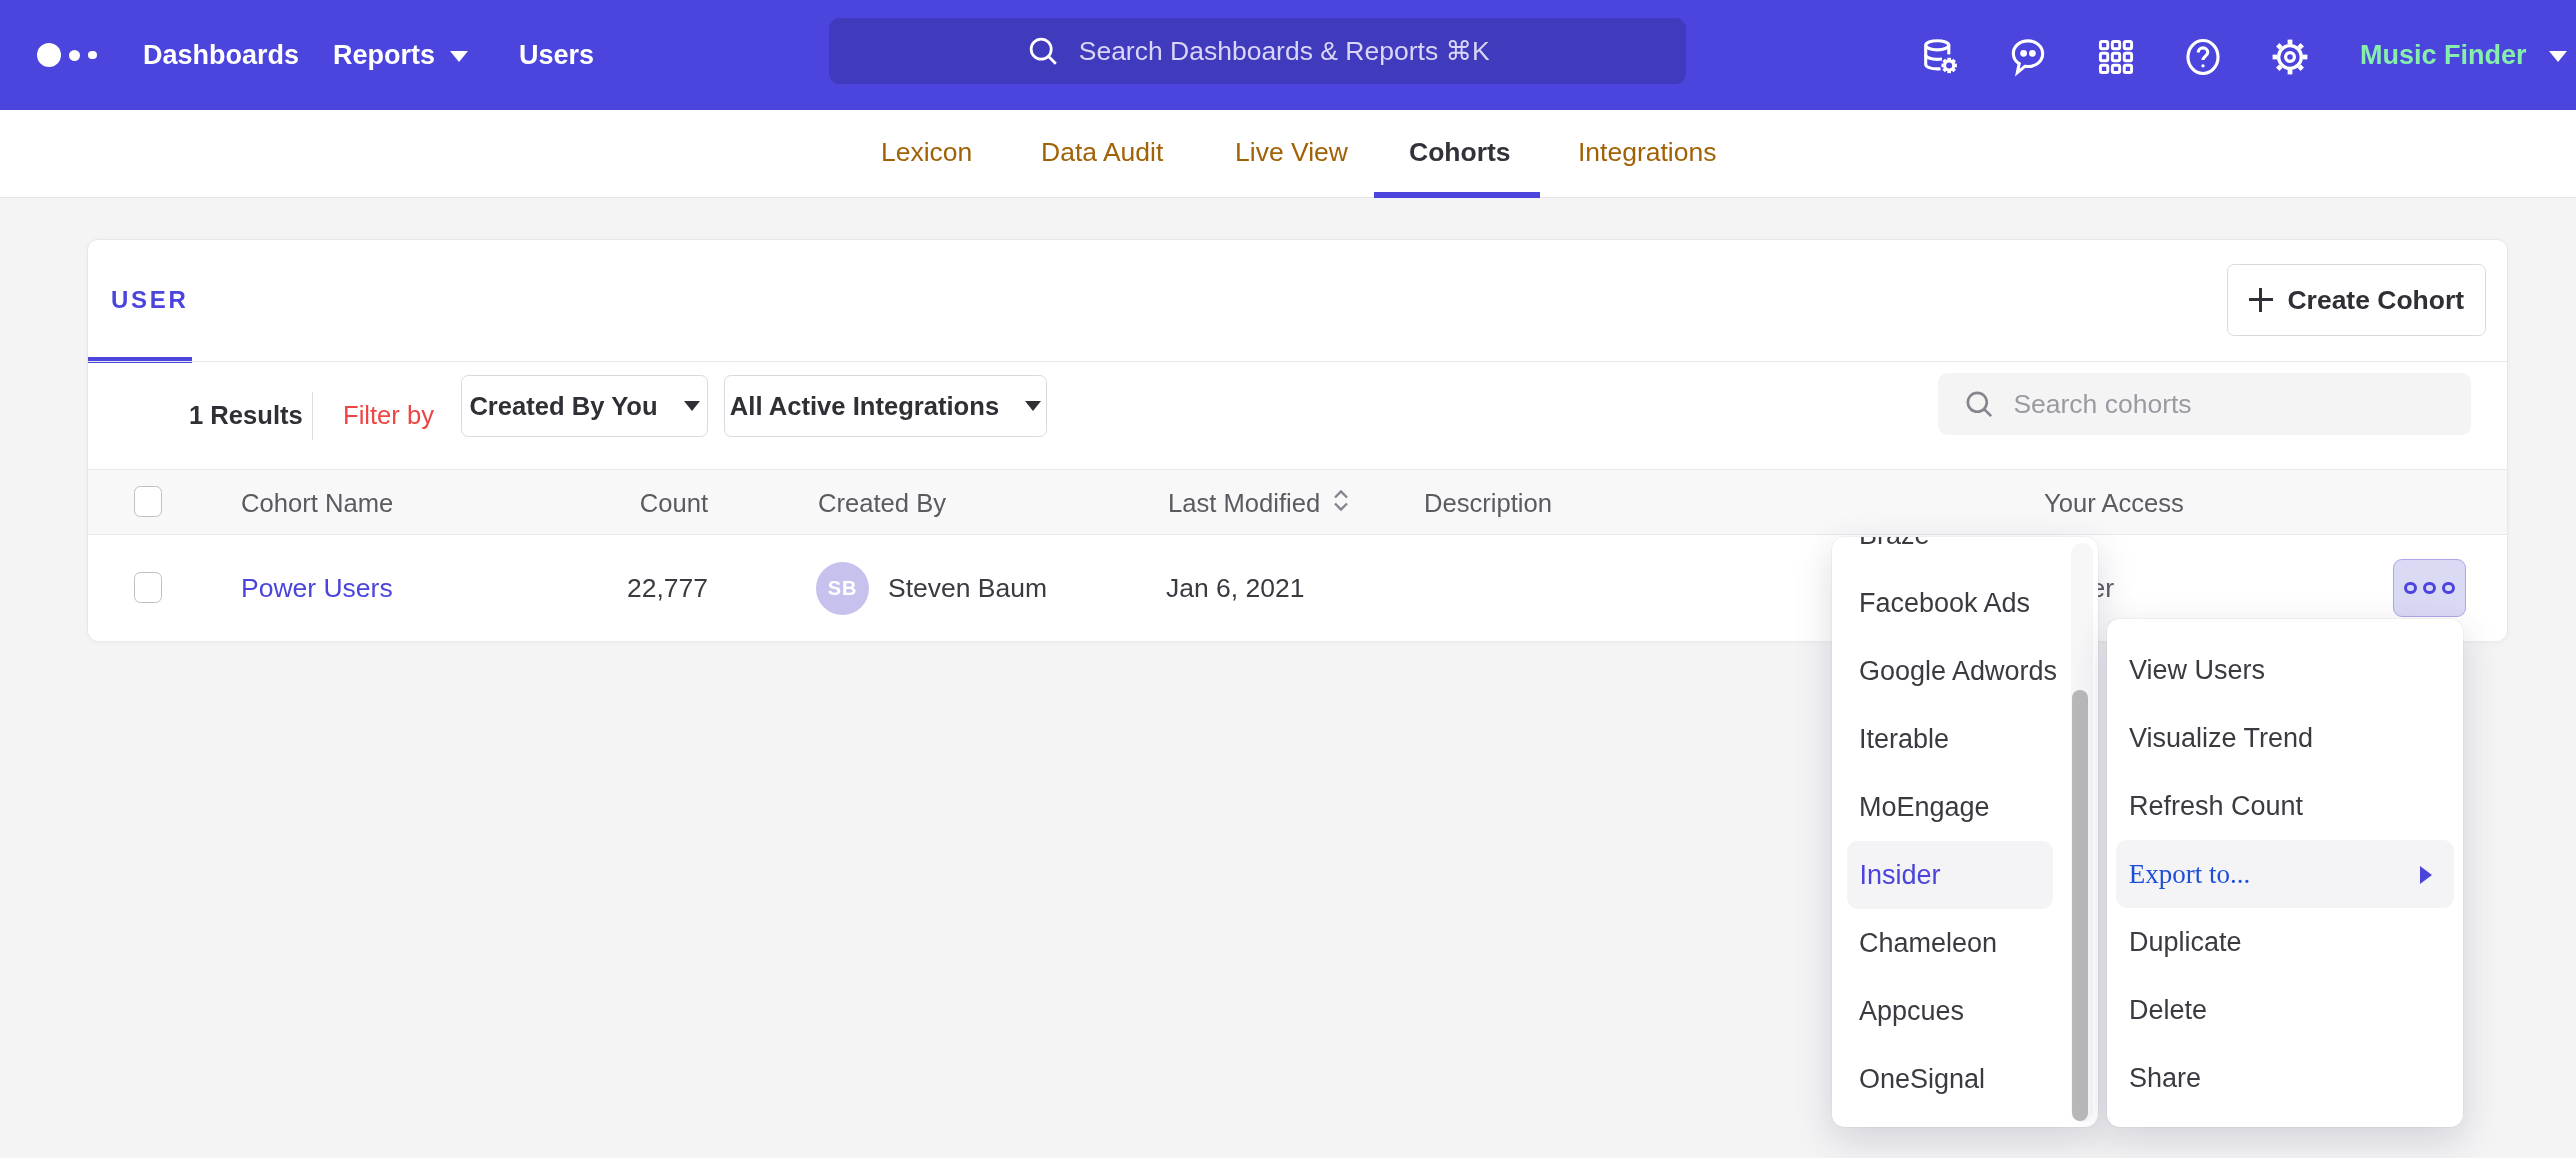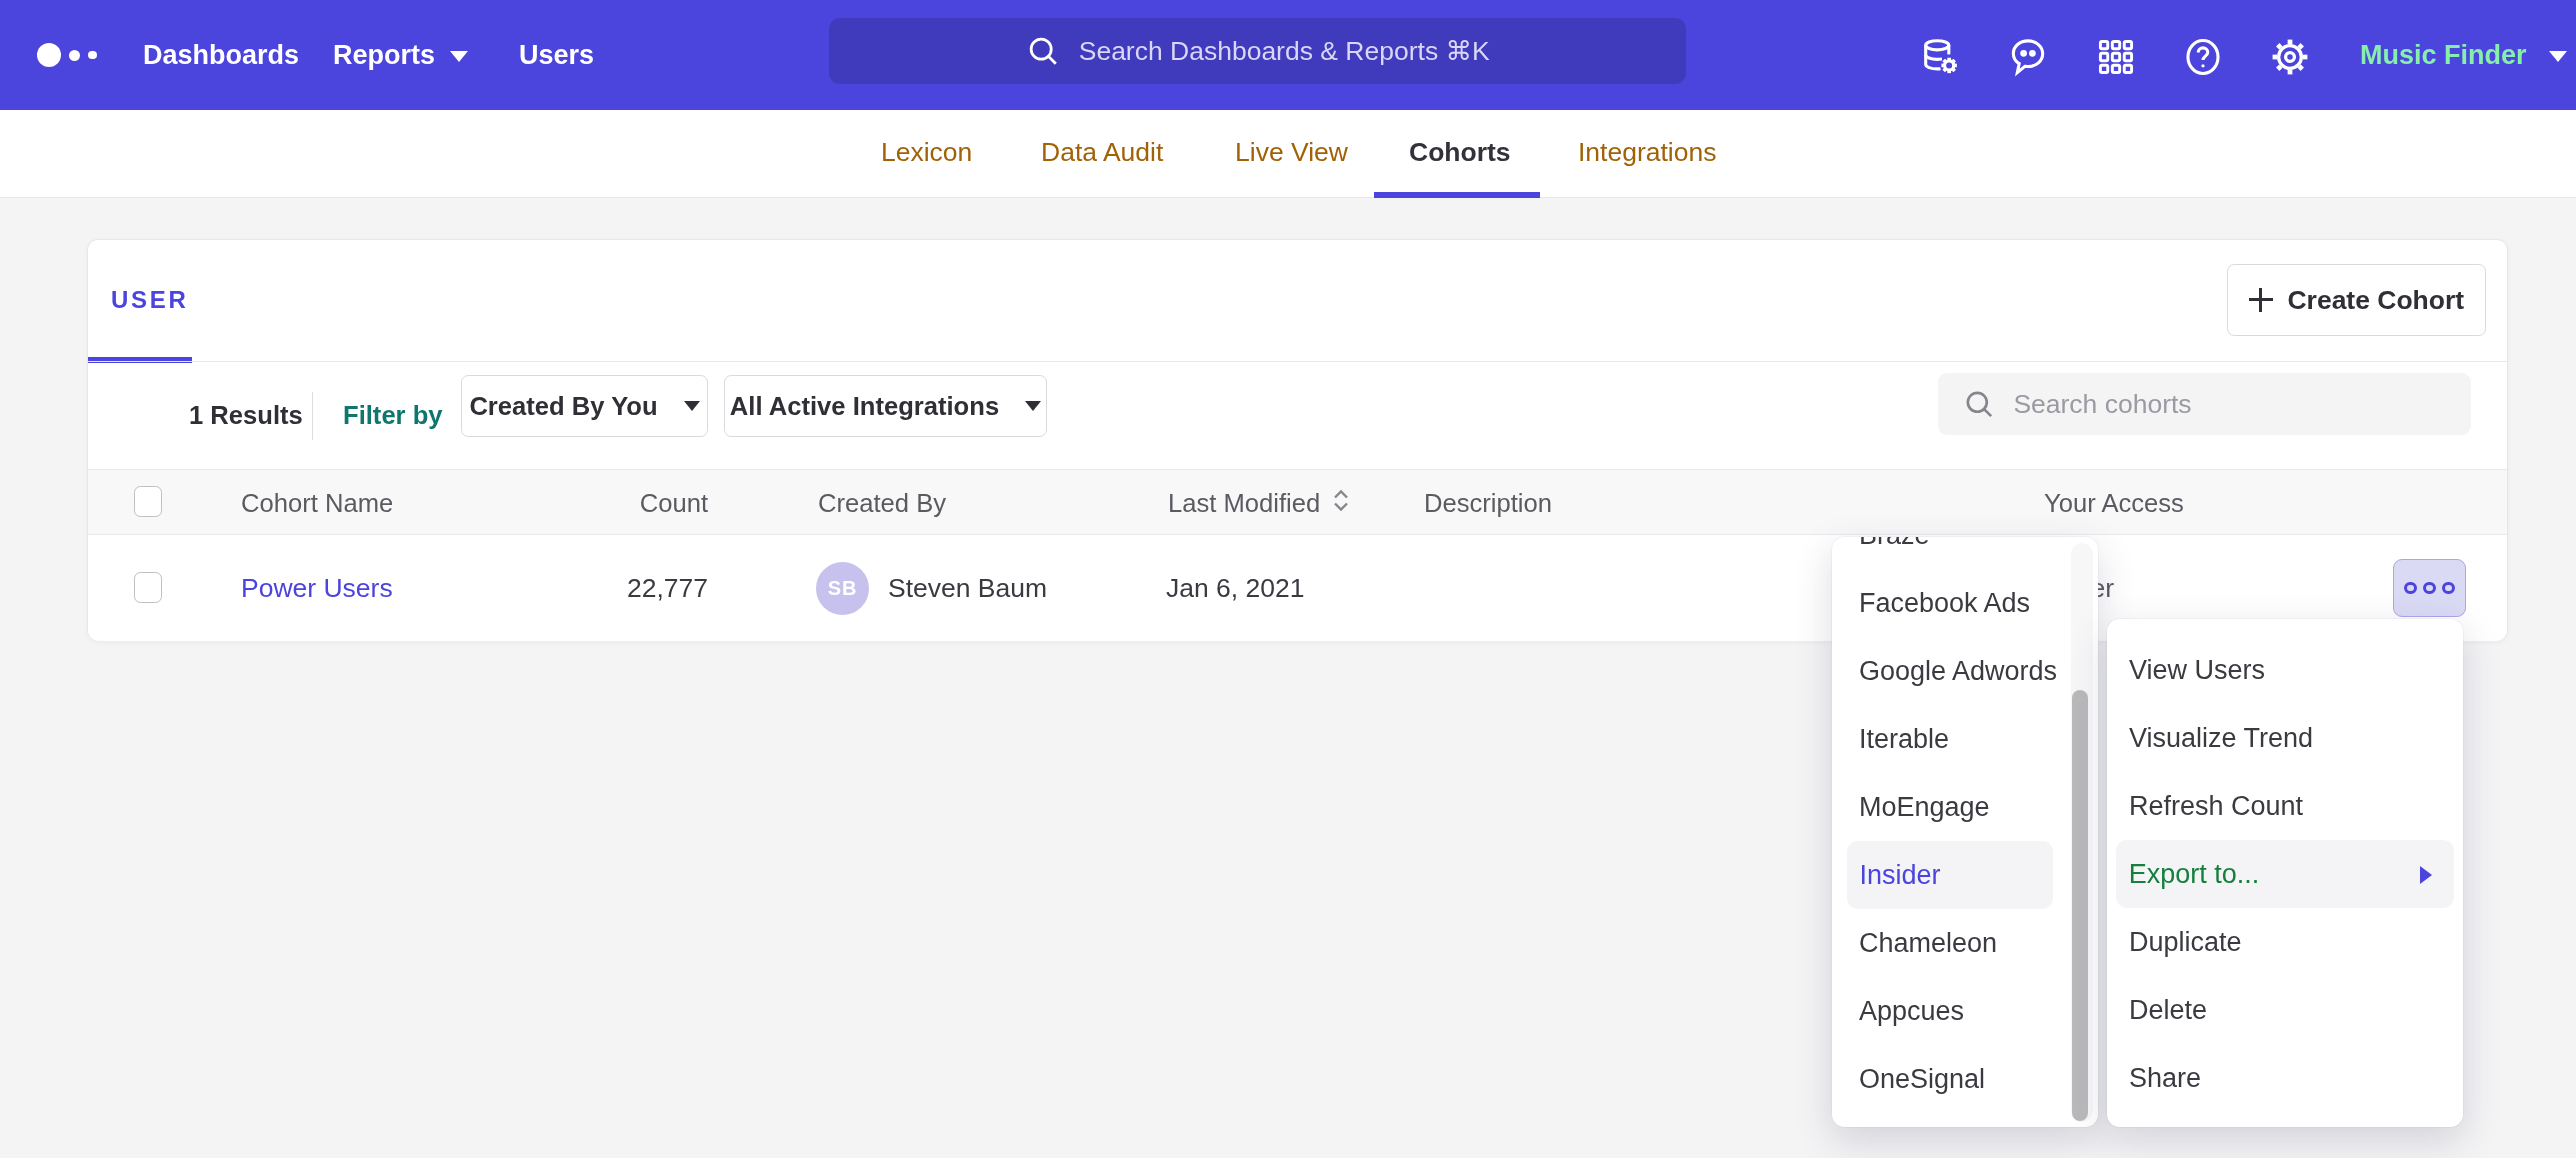--- a/index.html
+++ b/index.html
@@ -32,21 +32,21 @@
   .user-tab-underline { position:absolute; left:0; top:117px; width:104px; height:5.5px; background:#4b44dd; }
   .tabstrip-divider { position:absolute; left:0; top:121px; width:100%; height:0.9px; background:#e8e8ea; }
   .create-btn { position:absolute; left:2139px; top:24px; width:259px; height:72px; border:0.9px solid #d9d9dc; border-radius:7.3px; background:#fff; display:flex; align-items:center; justify-content:center; gap:14.6px; font-size:26.5px; font-weight:700; color:#2f2f36; cursor:pointer; }
   .plus { position:relative; width:24px; height:24px; }
   .plus::before { content:""; position:absolute; left:0; top:10px; width:24px; height:2.7px; background:#2f2f36; }
   .plus::after  { content:""; position:absolute; left:10px; top:0; width:2.7px; height:24px; background:#2f2f36; }
 
   
   .results-count { position:absolute; left:101px; top:161px; font-size:25.6px; font-weight:700; color:#2f2f36; }
   .filter-vline { position:absolute; left:224px; top:152px; width:0.9px; height:48px; background:#dedee1; }
-  .filter-by { position:absolute; left:255px; top:161px; font-size:25.6px; font-weight:700; color:#0f766e; }
+  .filter-by { position:absolute; left:255px; top:161px; font-size:25.6px; font-weight:400; color:#ef4444; }
   .dropdown { position:absolute; top:135px; height:62px; border:0.9px solid #d9d9dc; border-radius:7.3px; background:#fff; display:flex; align-items:center; justify-content:center; gap:26px; font-size:25.6px; font-weight:700; color:#2f2f36; cursor:pointer; }
   .dd-caret { width:0; height:0; border-left:8.2px solid transparent; border-right:8.2px solid transparent; border-top:10px solid #2f2f36; }
   .cohort-search { position:absolute; left:1850px; top:133px; width:533px; height:62px; background:#f4f4f5; border-radius:9px; display:flex; align-items:center; padding-left:24px; gap:16.4px; }
   .cohort-search input { border:none; outline:none; background:transparent; font-family:"Liberation Sans", sans-serif; font-size:26.5px; color:#3a3a41; width:402px; }
   .cohort-search input::placeholder { color:#9a9aa2; }
 
   
   .thead { position:absolute; left:0; top:229px; width:100%; height:66px; background:#f8f8f9; border-top:0.9px solid #e9e9ec; border-bottom:0.9px solid #e9e9ec; }
   .th { position:absolute; top:0; height:66px; line-height:66px; font-size:25.6px; font-weight:500; color:#5a5a61; white-space:nowrap; }
   .checkbox { position:absolute; width:28px; height:31px; border:1.8px solid #bfbfc4; border-radius:6.4px; background:#fff; cursor:pointer; }
@@ -63,21 +63,21 @@
   .menu { position:absolute; background:#fff; border-radius:12.8px; box-shadow:0 12.8px 37px rgba(55,55,95,0.18), 0 0 0 0.9px rgba(40,40,70,0.04); z-index:10; }
   .menu ul { list-style:none; }
   .menu li { height:68px; line-height:68px; font-size:27px; color:#3a3a41; padding-left:27px; cursor:pointer; white-space:nowrap; }
   .export-menu { left:1832px; top:537px; width:266px; height:590px; overflow:hidden; }
   .export-menu ul { margin-top:-36px; }
   .export-menu li.hl { margin:0 45px 0 14.6px; padding-left:12.8px; background:#f4f4f6; border-radius:11px; color:#4b44dd; }
   .export-track { position:absolute; right:4.6px; top:5.5px; bottom:5.5px; width:22px; background:#f7f7f8; border-radius:11px; }
   .export-thumb { position:absolute; left:240px; top:153px; width:16.4px; height:431px; background:#b9b9bc; border-radius:8.2px; cursor:grab; }
   .actions-menu { left:2107px; top:619px; width:356px; height:508px; padding-top:17.4px; }
   .actions-menu li { padding-left:22px; }
-  .actions-menu li.hl { margin:0 9px; padding-left:12.8px; background:#f4f4f6; border-radius:11px; color:#15803d; position:relative; }
+  .actions-menu li.hl { margin:0 9px; padding-left:12.8px; background:#f4f4f6; border-radius:11px; color:#1d4ed8; position:relative;font-family:Liberation Serif, serif; }
   .submenu-arrow { position:absolute; right:22px; top:25.6px; width:0; height:0; border-top:9px solid transparent; border-bottom:9px solid transparent; border-left:12.8px solid #4b44dd; }
 
   .occluded-access { z-index:1; }
 </style>
 </head>
 <body>
 
 <div class="topbar">
   <div class="logo">
     <span class="d1"></span>

